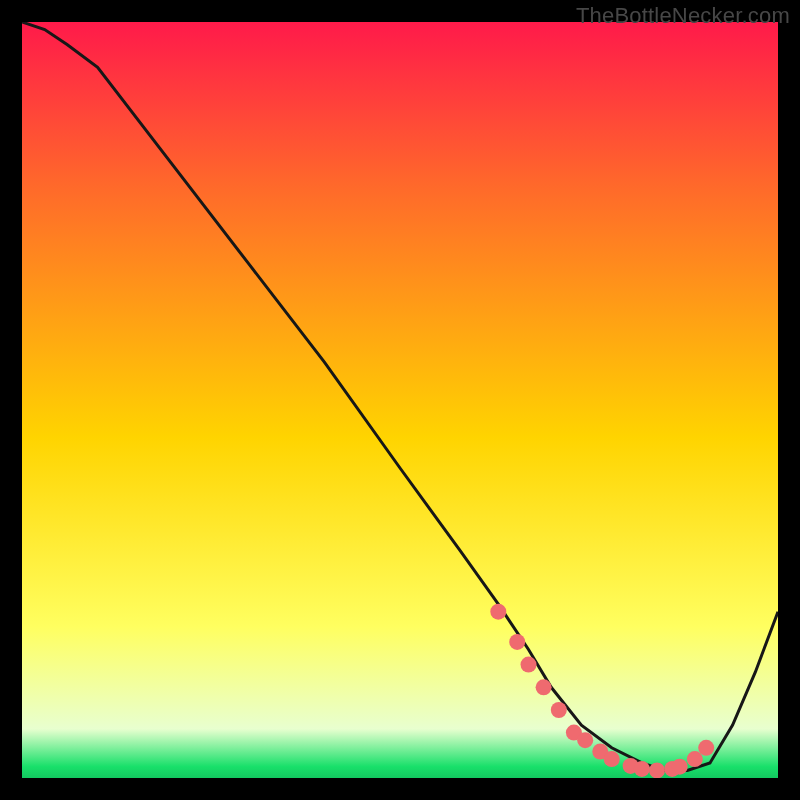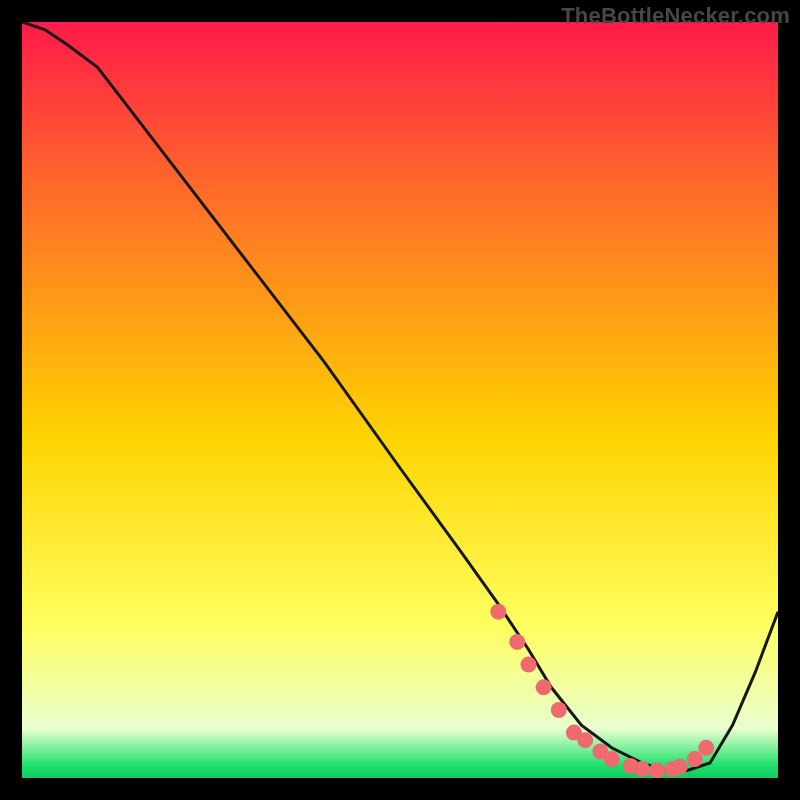--- a/index.html
+++ b/index.html
@@ -37,21 +37,21 @@
     top: 0;
     width: 100%;
     height: 100%;
   }
   .attribution {
     position: absolute;
     top: 3px;
     right: 10px;
     color: #474747;
     font-size: 22px;
-    font-weight: 700;
+    font-weight: 400;
     letter-spacing: 0.2px;
   }
 </style>
 </head>
 <body>
 
 <div class="stage">
 
   <div class="plot-area">
 

